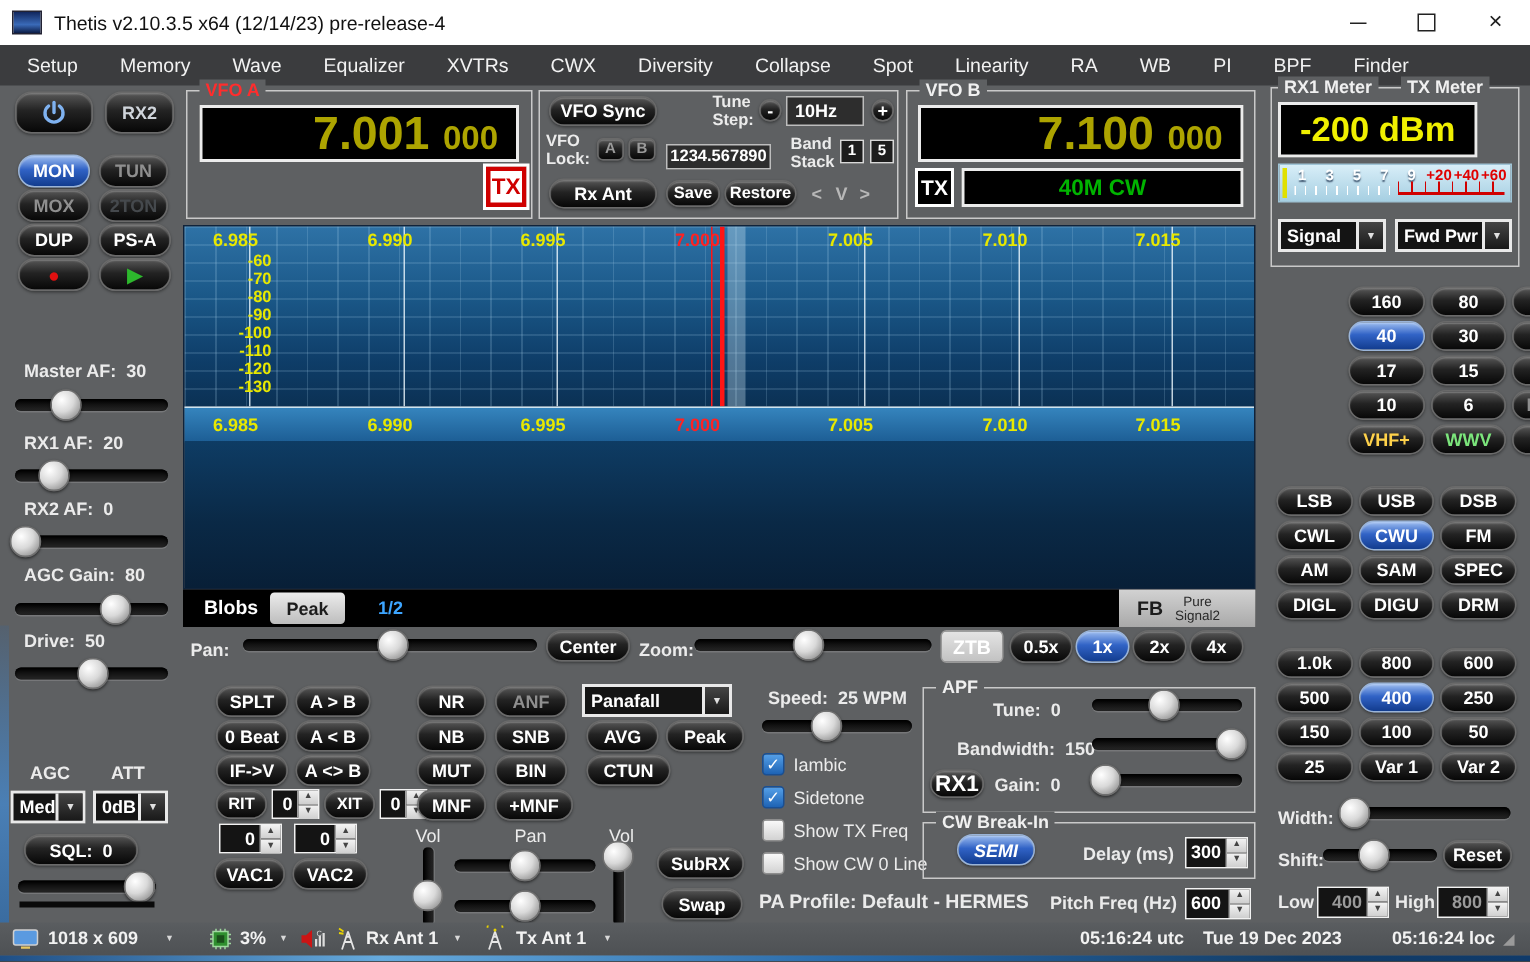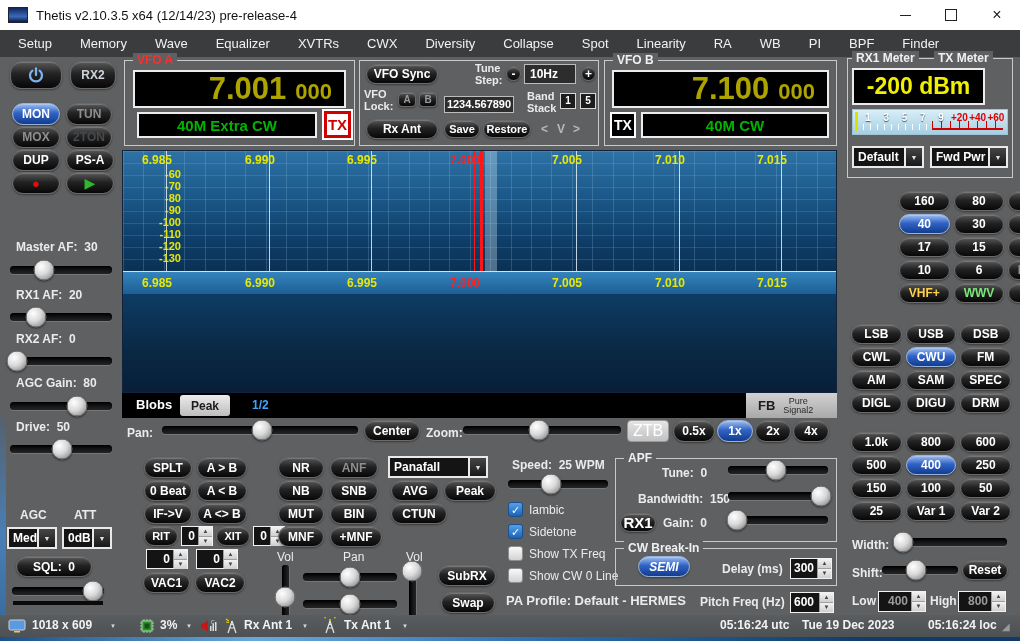--- a/index.html
+++ b/index.html
@@ -53,21 +53,21 @@
 .vline.r{background:#ff1515}
 .flab{position:absolute;top:2px;width:48px;text-align:left;color:#e8e800;font-size:12px;font-weight:bold}
 .flab.r{color:#ff2222}
 .dblab{position:absolute;left:10px;width:48px;text-align:right;color:#e8e800;font-size:11px;font-weight:bold}
 .strip{position:absolute;left:0;top:120px;right:0;height:23px;background:linear-gradient(180deg,#3584bd,#1c5d94);border-top:1px solid #cde4f2}
 .strip .flab{top:4px}
 .wfall{position:absolute;left:0;top:143px;right:0;bottom:0;background:linear-gradient(180deg,#0e3c64,#0a2946 55%,#081f37)}
 #dbar{left:122px;top:393px;width:715px;height:25px;background:#000}
 .pkbtn{display:flex;align-items:center;justify-content:center;background:linear-gradient(#ececec,#bdbdbd);border-radius:3px;color:#1c1c1c;font-weight:bold;font-size:12px}
 .grayseg{position:absolute;left:624px;top:0;right:0;bottom:0;background:linear-gradient(#d2d2d2,#a9a9a9);display:flex;align-items:center;padding-left:12px;}
-.ztb{background:linear-gradient(#e4e4e4,#c2c2c2);border-radius:4px;color:#fff;font-weight:normal;border:1px solid #999;display:flex;align-items:center;justify-content:center;font-size:16px}
+.ztb{background:linear-gradient(#e4e4e4,#c2c2c2);border-radius:4px;color:#fff;font-weight:bold;border:1px solid #999;display:flex;align-items:center;justify-content:center;font-size:13px}
 .statusbar{left:0;top:615px;width:1020px;height:22px;background:linear-gradient(#5a5d60,#4e5154)}
 .sb{position:absolute;top:3px;color:#f2f2f2;font-size:12px;font-weight:bold;white-space:pre}
 .sdd{position:absolute;top:8px;color:#d8d8d8;font-size:6px}
 .mscale{background:linear-gradient(#d8eef8,#a6cfe2);border:1px solid #9fc4d6;overflow:hidden}
 .mnum{position:absolute;top:2px;left:6px;right:2px;display:flex}
 .mnum span{flex:1;text-align:center;font-size:10px;font-weight:bold;color:#fff;text-shadow:0 1px 1px rgba(10,30,60,.7)}
 .mnum span.rd{color:#e00000;text-shadow:none}
 .tickw{position:absolute;left:10px;bottom:4px;width:44%;height:6px;background:repeating-linear-gradient(90deg,#fff 0 1px,transparent 1px 7px)}
 .tickr{position:absolute;right:4px;bottom:4px;width:46%;height:7px;border-bottom:2px solid #d00000;background:repeating-linear-gradient(90deg,#d00000 0 1px,transparent 1px 9px)}
 .ybar{position:absolute;left:2px;top:2px;bottom:2px;width:3px;background:#e0e000}
@@ -173,21 +173,20 @@
     </div>
   <div class="a" style="left:13px;top:601px;width:90px;height:4px;background:#0a0a0a"></div>
 
   <div class="a grp" style="left:124px;top:60px;width:231px;height:86px">
     <span class="gt red">VFO A</span>
   </div>
   <div class="a lcd freqbox" style="left:133px;top:70px;width:213px;height:38px">
     <span class="fd">7.001</span>
       <span class="fds">000</span>
   </div>
-  <div class="a lcd bandtxt" style="left:137px;top:112px;width:180px;height:26px">40M Extra CW</div>
   <div class="a txa" style="left:324px;top:111px;width:27px;height:27px">TX</div>
 
   <div class="a grp" style="left:359px;top:60px;width:240px;height:86px"></div>
   <div class="a b" style="left:366px;top:64px;width:72px;height:20px">VFO Sync</div>
   <div class="a lab sm" style="left:475px;top:62px;width:36px;white-space:normal">Tune Step:</div>
   <div class="a b" style="left:506px;top:66px;width:15px;height:15px;border-radius:8px">-</div>
   <div class="a" style="left:524px;top:64px;width:52px;height:20px;background:#2d2d2d;border:1px solid #bdbdbd;color:#fff;font-size:12px;font-weight:bold;padding:2px 5px">
     <span>10Hz</span>
   </div>
   <div class="a b" style="left:581px;top:66px;width:15px;height:15px;border-radius:8px">+</div>
@@ -233,21 +232,21 @@
         <span>7</span>
         <span>9</span>
         <span class="rd">+20</span>
         <span class="rd">+40</span>
         <span class="rd">+60</span>
     </div>
     <div class="tickw"></div>
     <div class="tickr"></div>
   </div>
   <div class="a combo" style="left:852px;top:146px;width:72px;height:22px">
-      <span class="cval">Default</span>
+      <span class="cval">Signal</span>
       <span class="cdd">▼</span>
     </div>
   <div class="a combo" style="left:930px;top:146px;width:78px;height:22px">
       <span class="cval">Fwd Pwr</span>
       <span class="cdd">▼</span>
     </div>
 
   <div class="a" id="spec">
     <div class="sgrid">
       <div class="glines"></div>

